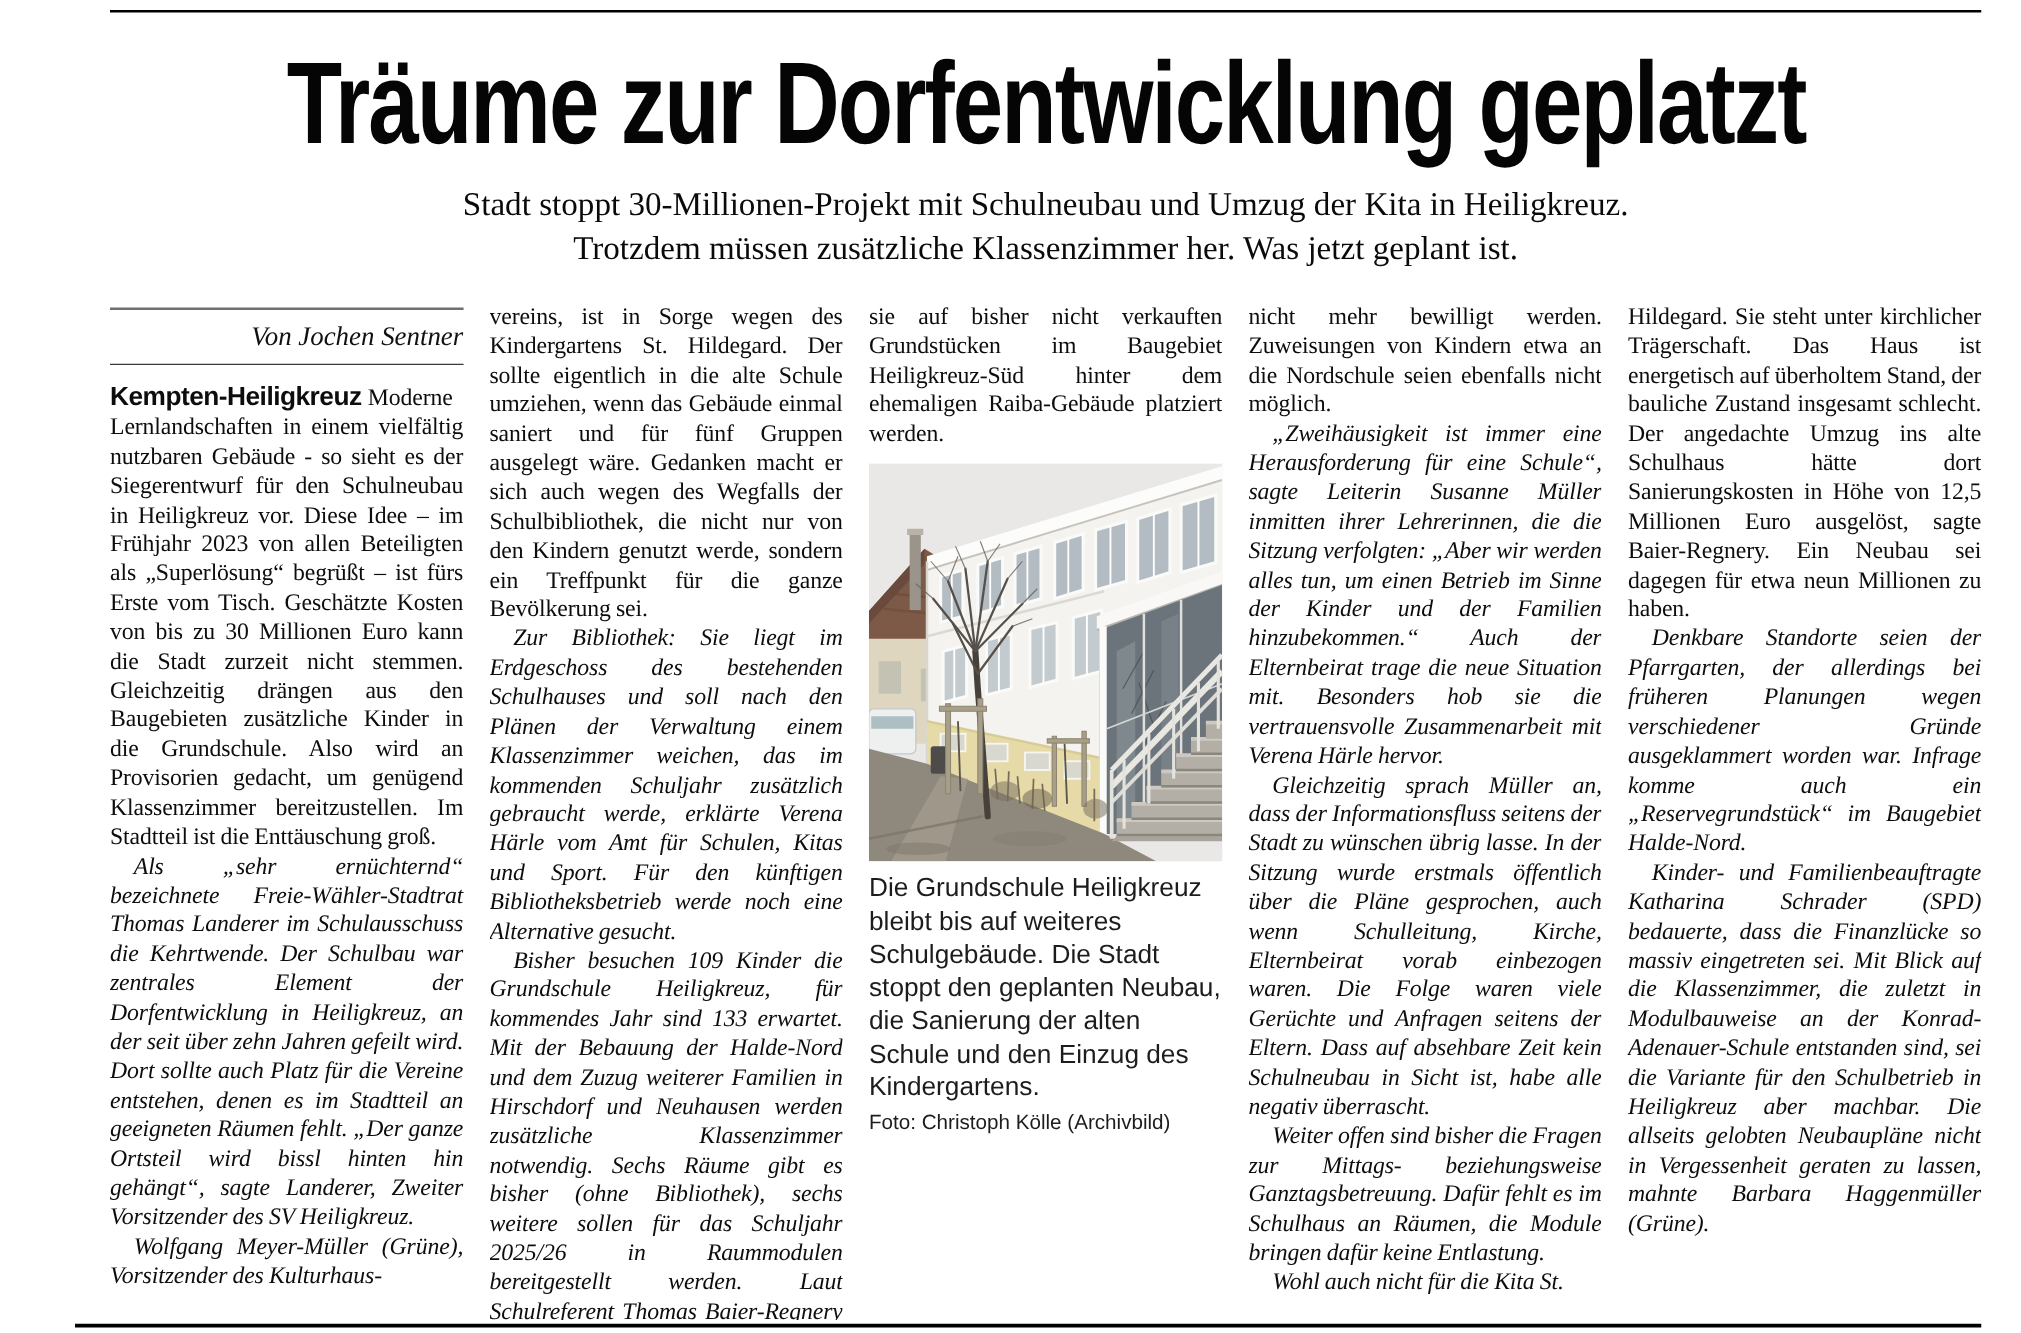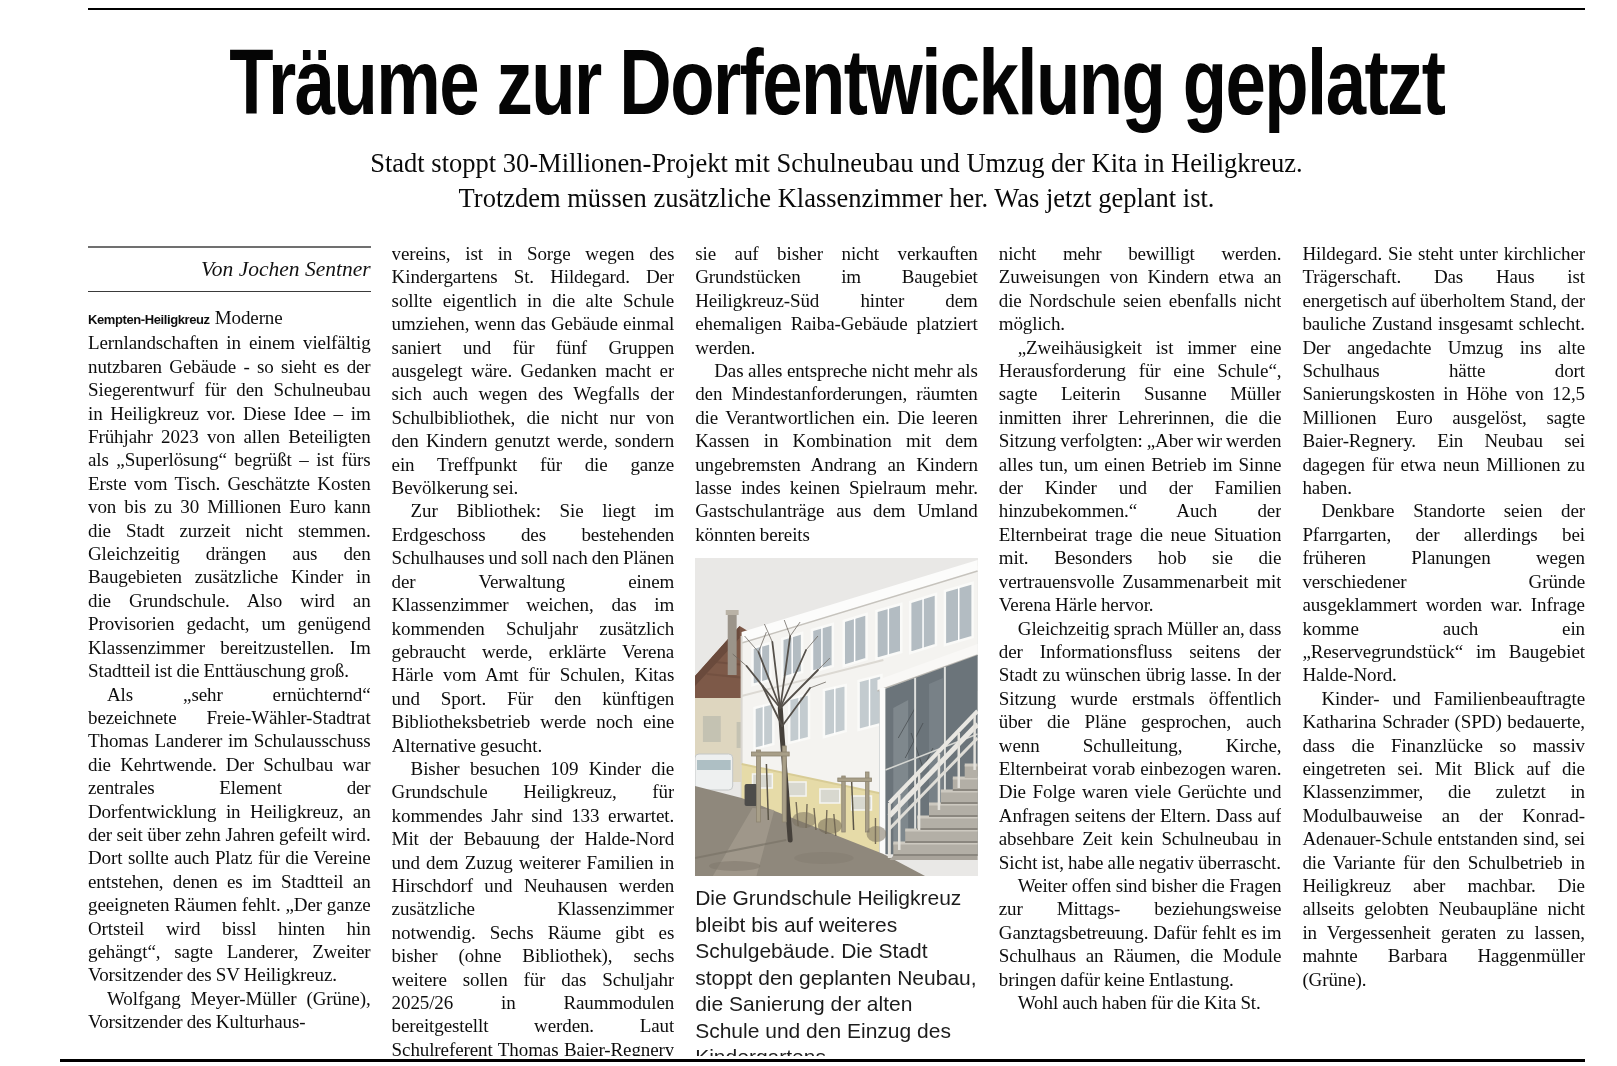--- a/index.html
+++ b/index.html
@@ -13,22 +13,22 @@
             font-size:93px;line-height:104px;letter-spacing:-2px;
             transform:scaleX(.78);transform-origin:50% 50%;color:#050505;}
   .subhead{text-align:center;font-size:26.5px;line-height:35px;margin-top:12px;color:#0a0a0a;}
   .cols{display:flex;gap:21px;margin:26px 60px 0;height:814px;overflow:hidden;}
   .col{flex:1 1 0;min-width:0;overflow:hidden;}
   .byline-box{border-top:2.5px solid #707070;border-bottom:1.5px solid #3a3a3a;
               text-align:right;padding:9px 0 10px;margin:4px 0 14px;}
   .byline{font-style:italic;font-size:21.5px;line-height:24px;color:#111;}
   .para{margin:0;font-size:19px;line-height:23.4px;text-align:justify;
         hyphens:auto;-webkit-hyphens:auto;letter-spacing:-0.1px;word-spacing:-0.5px;}
-  .para.indent{text-indent:19px;}
-  .lead-in{font-family:"Liberation Sans",sans-serif;font-weight:700;font-size:13px;
+  .para.indent{text-indent:19px;font-style:italic;}
+  .lead-in{font-family:"Liberation Sans",sans-serif;font-weight:700;font-size:21px;
            letter-spacing:-0.4px;margin-right:5px;}
   figure{margin:12px 0 0;}
   .photo{display:block;width:100%;height:318px;background:#e9e8e6;}
   .caption{font-family:"Liberation Sans",sans-serif;font-size:21px;line-height:26.5px;
            color:#1c1c1c;margin-top:9px;text-align:left;letter-spacing:0;}
   .credit{font-family:"Liberation Sans",sans-serif;font-size:16.5px;line-height:22px;
           color:#1c1c1c;margin-top:3px;}
 </style>
 </head>
 <body>
@@ -57,21 +57,20 @@
     </div>
 
     <div class="col">
       <p class="para">vereins, ist in Sorge wegen des Kindergartens St. Hildegard. Der sollte eigentlich in die alte Schule umziehen, wenn das Gebäude einmal saniert und für fünf Gruppen ausgelegt wäre. Gedanken macht er sich auch wegen des Wegfalls der Schulbibliothek, die nicht nur von den Kindern genutzt werde, sondern ein Treffpunkt für die ganze Bevölkerung sei.</p>
       <p class="para indent">Zur Bibliothek: Sie liegt im Erdgeschoss des bestehenden Schulhauses und soll nach den Plänen der Verwaltung einem Klassenzimmer weichen, das im kommenden Schuljahr zusätzlich gebraucht werde, erklärte Verena Härle vom Amt für Schulen, Kitas und Sport. Für den künftigen Bibliotheksbetrieb werde noch eine Alternative gesucht.</p>
       <p class="para indent">Bisher besuchen 109 Kinder die Grundschule Heiligkreuz, für kommendes Jahr sind 133 erwartet. Mit der Bebauung der Halde-Nord und dem Zuzug weiterer Familien in Hirschdorf und Neuhausen werden zusätzliche Klassenzimmer notwendig. Sechs Räume gibt es bisher (ohne Bibliothek), sechs weitere sollen für das Schuljahr 2025/26 in Raummodulen bereitgestellt werden. Laut Schulreferent Thomas Baier-Regnery könnten</p>
     </div>
 
     <div class="col">
       <p class="para">sie auf bisher nicht verkauften Grundstücken im Baugebiet Heiligkreuz-Süd hinter dem ehemaligen Raiba-Gebäude platziert werden.</p>
-      <p class="para indent">Das alles entspreche nicht mehr als den Mindestanforderungen, räumten die Verantwortlichen ein. Die leeren Kassen in Kombination mit dem ungebremsten Andrang an Kindern lasse indes keinen Spielraum mehr. Gastschulanträge aus dem Umland könnten bereits</p>
       <figure>
         <svg class="photo" viewBox="0 0 285 318" preserveAspectRatio="none" xmlns="http://www.w3.org/2000/svg" aria-hidden="true">
 
           <rect x="0" y="0" width="285" height="318" fill="#e9e8e6"></rect>
 
           <polygon points="0,118 45,68 118,112 118,142 0,142" fill="#7d5948"></polygon>
           <polygon points="0,118 45,68 45,80 0,128" fill="#6a4a3c"></polygon>
           <line x1="20" y1="104" x2="100" y2="112" stroke="#6a4a3c" stroke-width="2" opacity="0.6"></line>
           <line x1="12" y1="116" x2="110" y2="126" stroke="#6a4a3c" stroke-width="2" opacity="0.5"></line>
           <rect x="33" y="55" width="9" height="62" fill="#9b948a"></rect>
@@ -239,21 +238,21 @@
         <figcaption class="caption">Die Grundschule Heiligkreuz bleibt bis auf weiteres Schulgebäude. Die Stadt stoppt den geplanten Neubau, die Sanierung der alten Schule und den Einzug des Kindergartens.</figcaption>
         <div class="credit">Foto: Christoph Kölle (Archivbild)</div>
       </figure>
     </div>
 
     <div class="col">
       <p class="para">nicht mehr bewilligt werden. Zuweisungen von Kindern etwa an die Nordschule seien ebenfalls nicht möglich.</p>
       <p class="para indent">„Zweihäusigkeit ist immer eine Herausforderung für eine Schule“, sagte Leiterin Susanne Müller inmitten ihrer Lehrerinnen, die die Sitzung verfolgten: „Aber wir werden alles tun, um einen Betrieb im Sinne der Kinder und der Familien hinzubekommen.“ Auch der Elternbeirat trage die neue Situation mit. Besonders hob sie die vertrauensvolle Zusammenarbeit mit Verena Härle hervor.</p>
       <p class="para indent">Gleichzeitig sprach Müller an, dass der Informationsfluss seitens der Stadt zu wünschen übrig lasse. In der Sitzung wurde erstmals öffentlich über die Pläne gesprochen, auch wenn Schulleitung, Kirche, Elternbeirat vorab einbezogen waren. Die Folge waren viele Gerüchte und Anfragen seitens der Eltern. Dass auf absehbare Zeit kein Schulneubau in Sicht ist, habe alle negativ überrascht.</p>
       <p class="para indent">Weiter offen sind bisher die Fragen zur Mittags- beziehungsweise Ganztagsbetreuung. Dafür fehlt es im Schulhaus an Räumen, die Module bringen dafür keine Entlastung.</p>
-      <p class="para indent">Wohl auch haben für die Kita St.</p>
+      <p class="para indent">Wohl auch nicht für die Kita St.</p>
     </div>
 
     <div class="col">
       <p class="para">Hildegard. Sie steht unter kirchlicher Trägerschaft. Das Haus ist energetisch auf überholtem Stand, der bauliche Zustand insgesamt schlecht. Der angedachte Umzug ins alte Schulhaus hätte dort Sanierungskosten in Höhe von 12,5 Millionen Euro ausgelöst, sagte Baier-Regnery. Ein Neubau sei dagegen für etwa neun Millionen zu haben.</p>
       <p class="para indent">Denkbare Standorte seien der Pfarrgarten, der allerdings bei früheren Planungen wegen verschiedener Gründe ausgeklammert worden war. Infrage komme auch ein „Reservegrundstück“ im Baugebiet Halde-Nord.</p>
       <p class="para indent">Kinder- und Familienbeauftragte Katharina Schrader (SPD) bedauerte, dass die Finanzlücke so massiv eingetreten sei. Mit Blick auf die Klassenzimmer, die zuletzt in Modulbauweise an der Konrad-Adenauer-Schule entstanden sind, sei die Variante für den Schulbetrieb in Heiligkreuz aber machbar. Die allseits gelobten Neubaupläne nicht in Vergessenheit geraten zu lassen, mahnte Barbara Haggenmüller (Grüne).</p>
     </div>
 
   </div>
 

